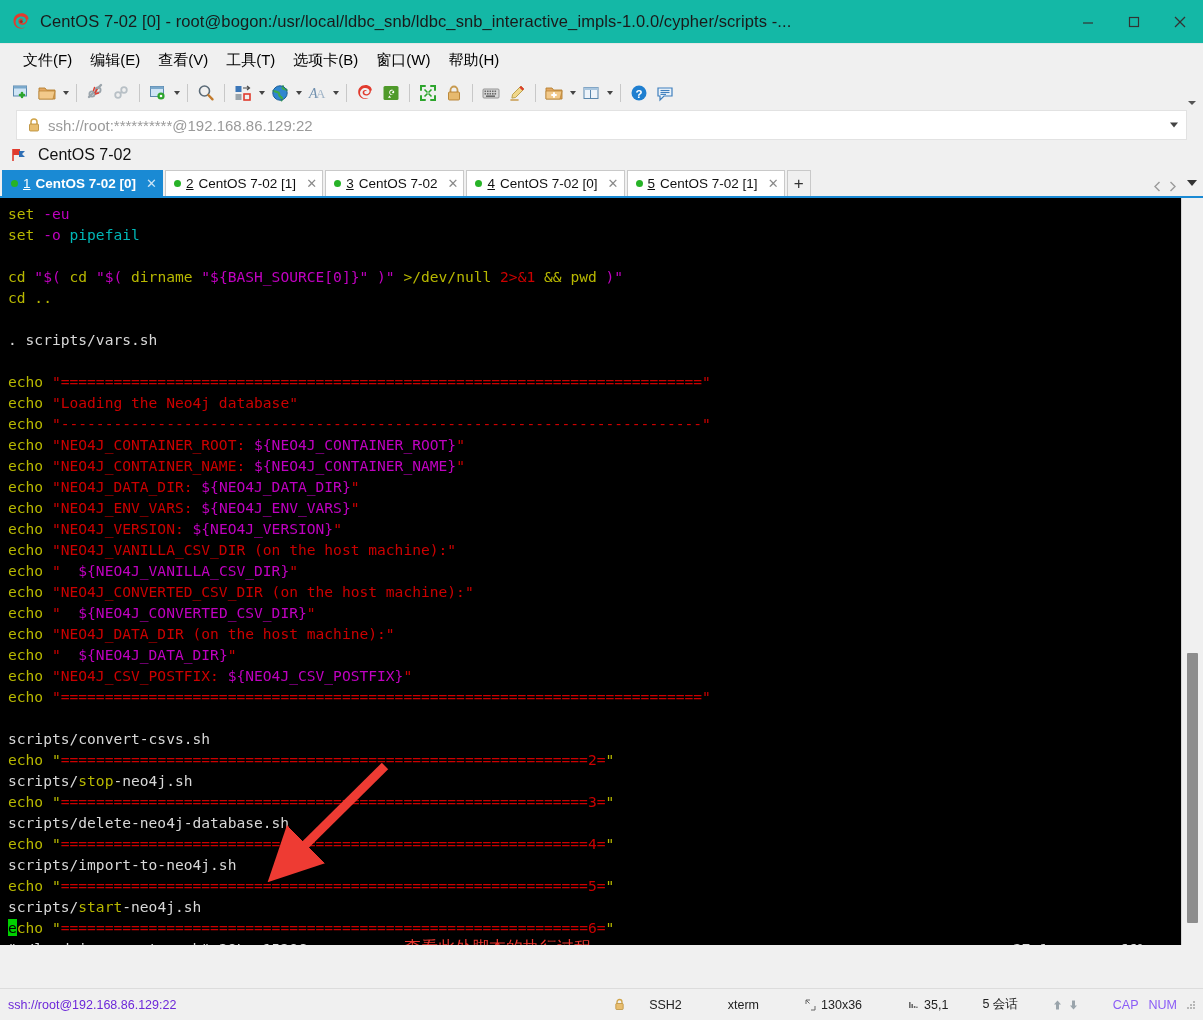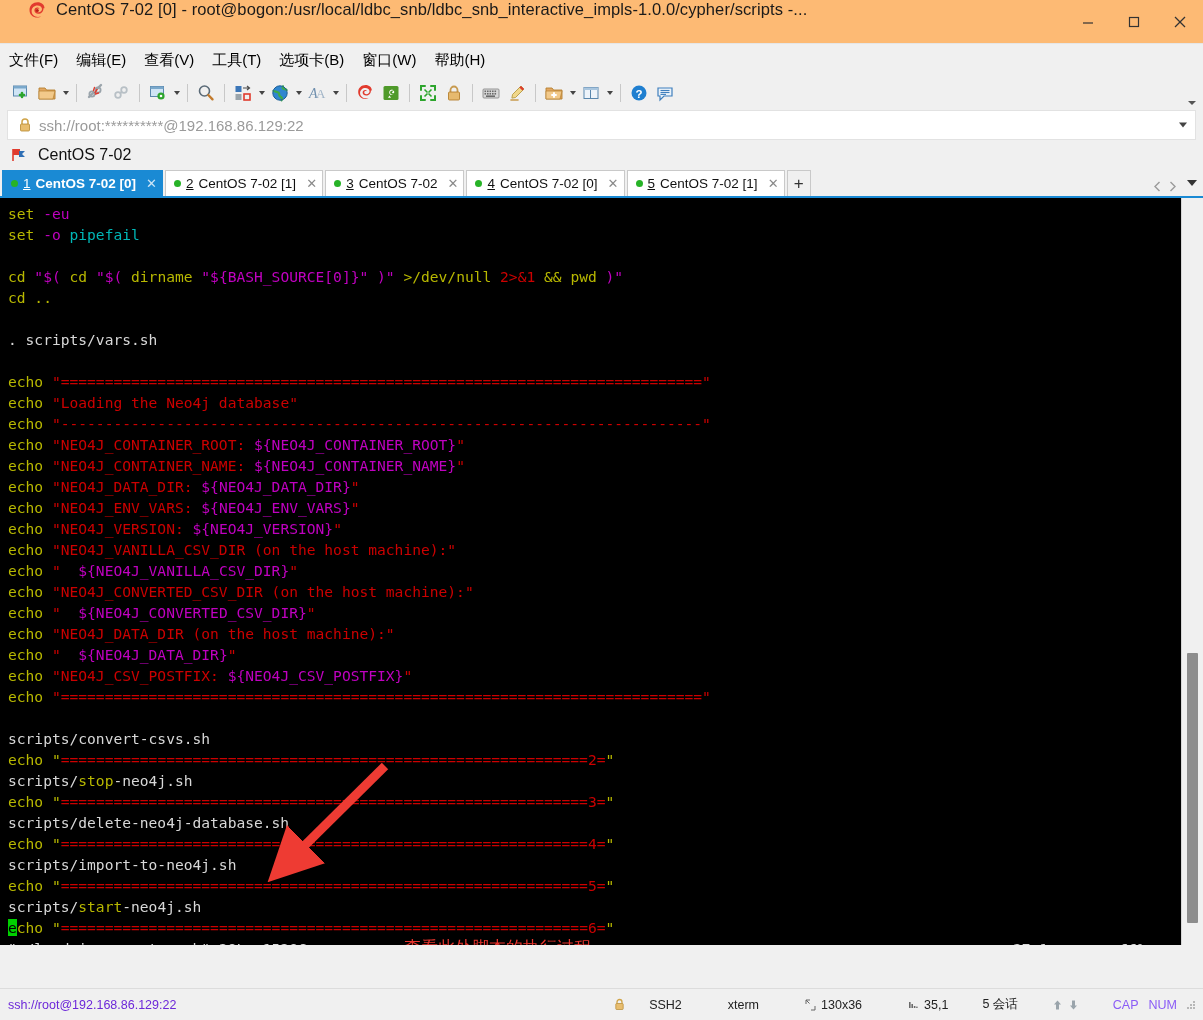--- a/index.html
+++ b/index.html
@@ -7,39 +7,39 @@
   body {
     width:1203px; height:1020px;
     background:#f0f0f0;
     font-family:"Liberation Sans", sans-serif;
     overflow:hidden;
     position:relative;
   }
 
   
   #titlebar{
-    height:44px; background:#fdba74; display:flex; align-items:flex-start;
-    border-bottom:1px solid #e6e6e6; position:relative;padding-left:16px;
+    height:44px; background:#14b8a6; display:flex; align-items:center;
+    border-bottom:1px solid #e6e6e6; position:relative;
   }
   #app-logo{ width:22px; height:22px; margin-left:10px; margin-right:8px; position:relative; flex:none;}
   #app-logo svg{display:block;}
   #title-text{
     font-size:16.5px; color:#1a1a1a; white-space:nowrap; overflow:hidden;
     flex:1; letter-spacing:.1px;
   }
   .winbtn{
     width:46px; height:44px; display:flex; align-items:center; justify-content:center;
     color:#3a3a3a; flex:none;
   }
   .winbtn svg{display:block;}
 
   
   #menubar{
     height:32px; background:#f0f0f0; display:flex; align-items:center;
-    padding-left:0; gap:0px;
+    padding-left:14px; gap:0px;
   }
   .menu-item{
     font-size:15px; color:#000; padding:3px 9px; white-space:nowrap;
   }
 
   
   #toolbar{
     height:34px; background:#f0f0f0; display:flex; align-items:center;
     padding-left:8px; gap:0px; position:relative;
   }
@@ -57,21 +57,21 @@
     position:absolute; right:6px; bottom:1px; width:10px;height:12px;
     display:flex;align-items:center;justify-content:center;
   }
   #tb-overflow::after{
     content:"";width:0;height:0;border-left:4px solid transparent;border-right:4px solid transparent;
     border-top:4.5px solid #555;
   }
 
   
   #addressbar{
-    height:30px; background:#ffffff; margin:0 7px; border:1px solid #e2e2e2;
+    height:30px; background:#ffffff; margin:0 16px; border:1px solid #e2e2e2;
     display:flex; align-items:center; padding-left:10px; position:relative;
   }
   #addr-lock{ width:14px;height:16px;margin-right:7px;flex:none;}
   #addr-text{ font-size:15px;color:#9a9a9a; white-space:nowrap;}
   #addr-caret{
     position:absolute;right:8px;top:50%;transform:translateY(-50%);
     width:0;height:0;border-left:4.5px solid transparent;border-right:4.5px solid transparent;
     border-top:5px solid #444;
   }
 

